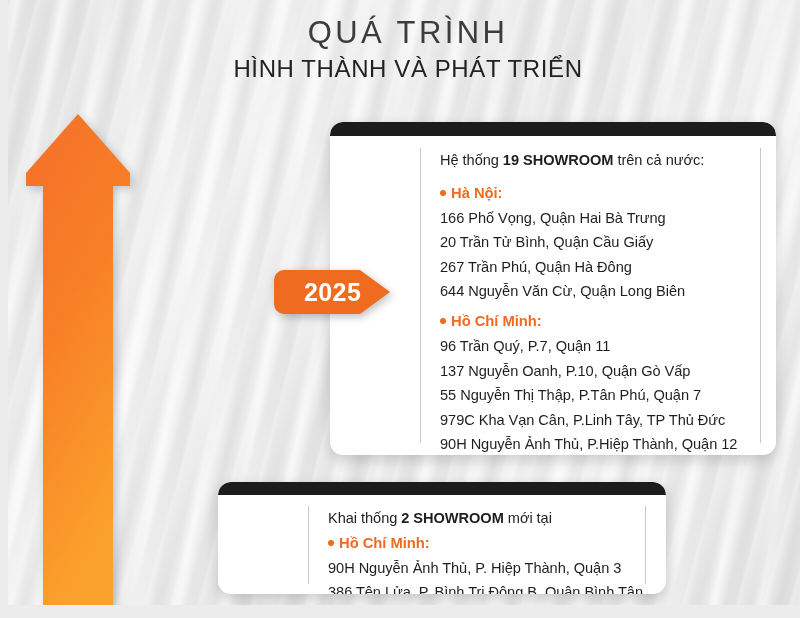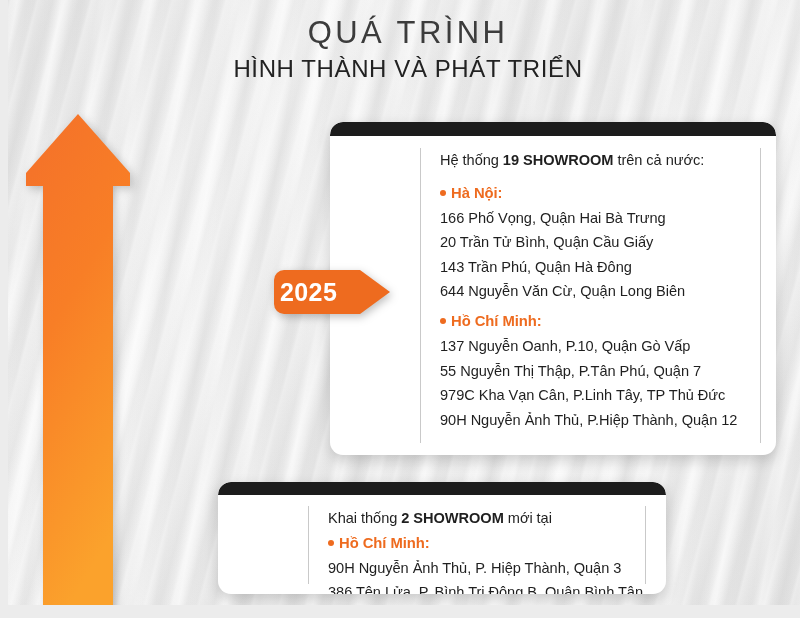--- a/index.html
+++ b/index.html
@@ -152,21 +152,21 @@
   .year-badge svg { display: block; }
   .year-badge .year-text {
     position: absolute;
     left: 0;
     top: 0;
     width: 100%;
     height: 100%;
     display: flex;
     align-items: center;
     justify-content: flex-start;
-    padding-left: 6px;
+    padding-left: 30px;
     box-sizing: border-box;
     color: #ffffff;
     font-size: 25px;
     font-weight: 700;
     letter-spacing: 0.4px;
   }
 </style>
 </head>
 <body>
 
@@ -200,28 +200,29 @@
         <span>Hệ thống </span><b>19 SHOWROOM</b><span> trên cả nước:</span>
       </div>
 
       <div class="spacer-sm"></div>
 
       <div class="group-head">
         <span class="bullet-dot"></span><span>Hà Nội:</span>
       </div>
       <div class="line">166 Phố Vọng, Quận Hai Bà Trưng</div>
       <div class="line">20 Trần Tử Bình, Quận Cầu Giấy</div>
-      <div class="line">143 Trần Phú, Quận Hà Đông</div>
+      <div class="line">267 Trần Phú, Quận Hà Đông</div>
       <div class="line">644 Nguyễn Văn Cừ, Quận Long Biên</div>
 
       <div class="spacer-xs"></div>
 
       <div class="group-head">
         <span class="bullet-dot"></span><span>Hồ Chí Minh:</span>
       </div>
+      <div class="line">96 Trần Quý, P.7, Quận 11</div>
       <div class="line">137 Nguyễn Oanh, P.10, Quận Gò Vấp</div>
       <div class="line">55 Nguyễn Thị Thập, P.Tân Phú, Quận 7</div>
       <div class="line">979C Kha Vạn Cân, P.Linh Tây, TP Thủ Đức</div>
       <div class="line">90H Nguyễn Ảnh Thủ, P.Hiệp Thành, Quận 12</div>
 
     </div>
   </div>
 
   <div class="card" style="left:210px; top:482px; width:448px; height:112px;">
     <div class="card-topbar" style="height:13px;"></div>

